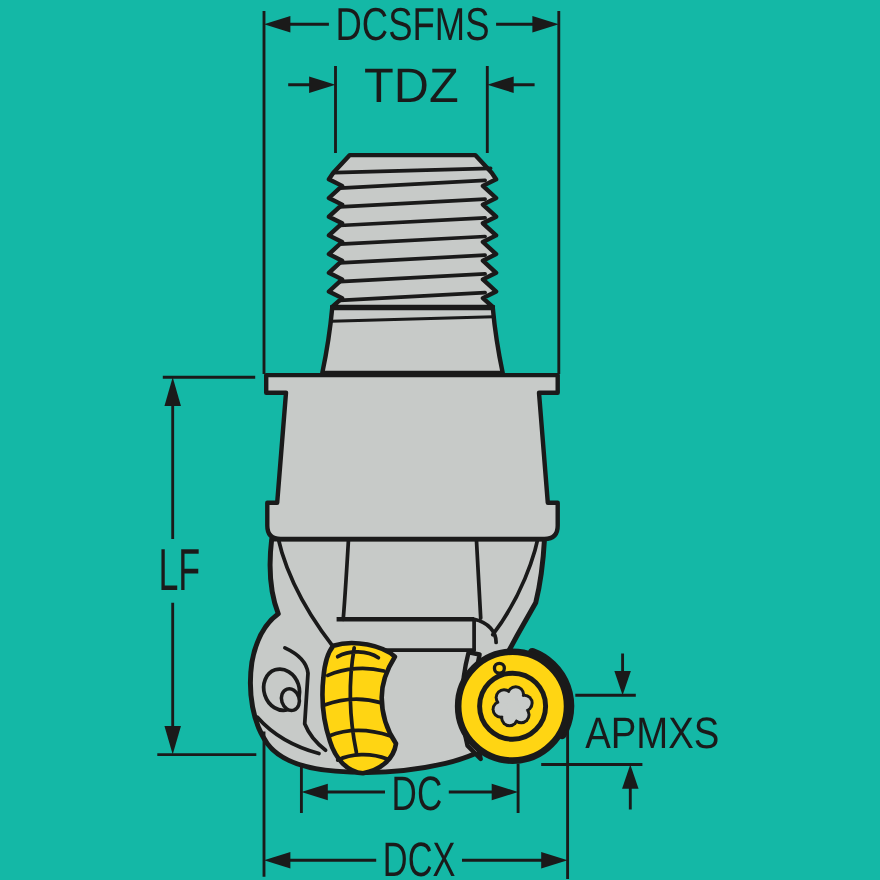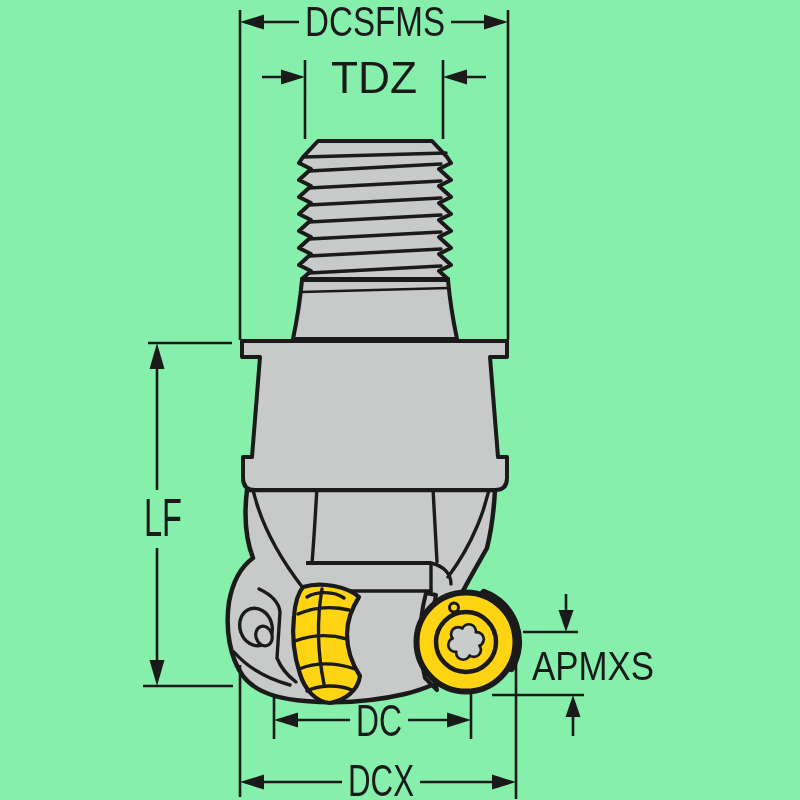--- a/index.html
+++ b/index.html
@@ -1,16 +1,16 @@
 <!DOCTYPE html>
 <html><head>
 <meta charset="utf-8">
 <style>
   html,body{margin:0;padding:0;background:#ffffff;}
-  .stage{position:relative;width:800px;height:800px;background:#86efac;overflow:hidden;}
+  .stage{position:relative;width:800px;height:800px;background:#14b8a6;overflow:hidden;}
   svg{position:absolute;left:0;top:0;}
   .metal{fill:#c7cac8;stroke:#1a1a1a;stroke-width:4;stroke-linejoin:round;}
   .metal-heavy{fill:#c7cac8;stroke:#1a1a1a;stroke-width:4.5;stroke-linejoin:round;}
   .detail{fill:none;stroke:#1a1a1a;stroke-width:3.4;stroke-linecap:round;}
   .detail-light{fill:none;stroke:#1a1a1a;stroke-width:2.6;stroke-linecap:round;}
   .insert{fill:#ffd513;stroke:#1a1a1a;}
   .dim{fill:none;stroke:#1a1a1a;stroke-width:2.6;}
   .arrow{fill:#1a1a1a;stroke:none;}
   .dim-text{font-family:"Liberation Sans","DejaVu Sans",sans-serif;fill:#1a1a1a;}
 </style>

